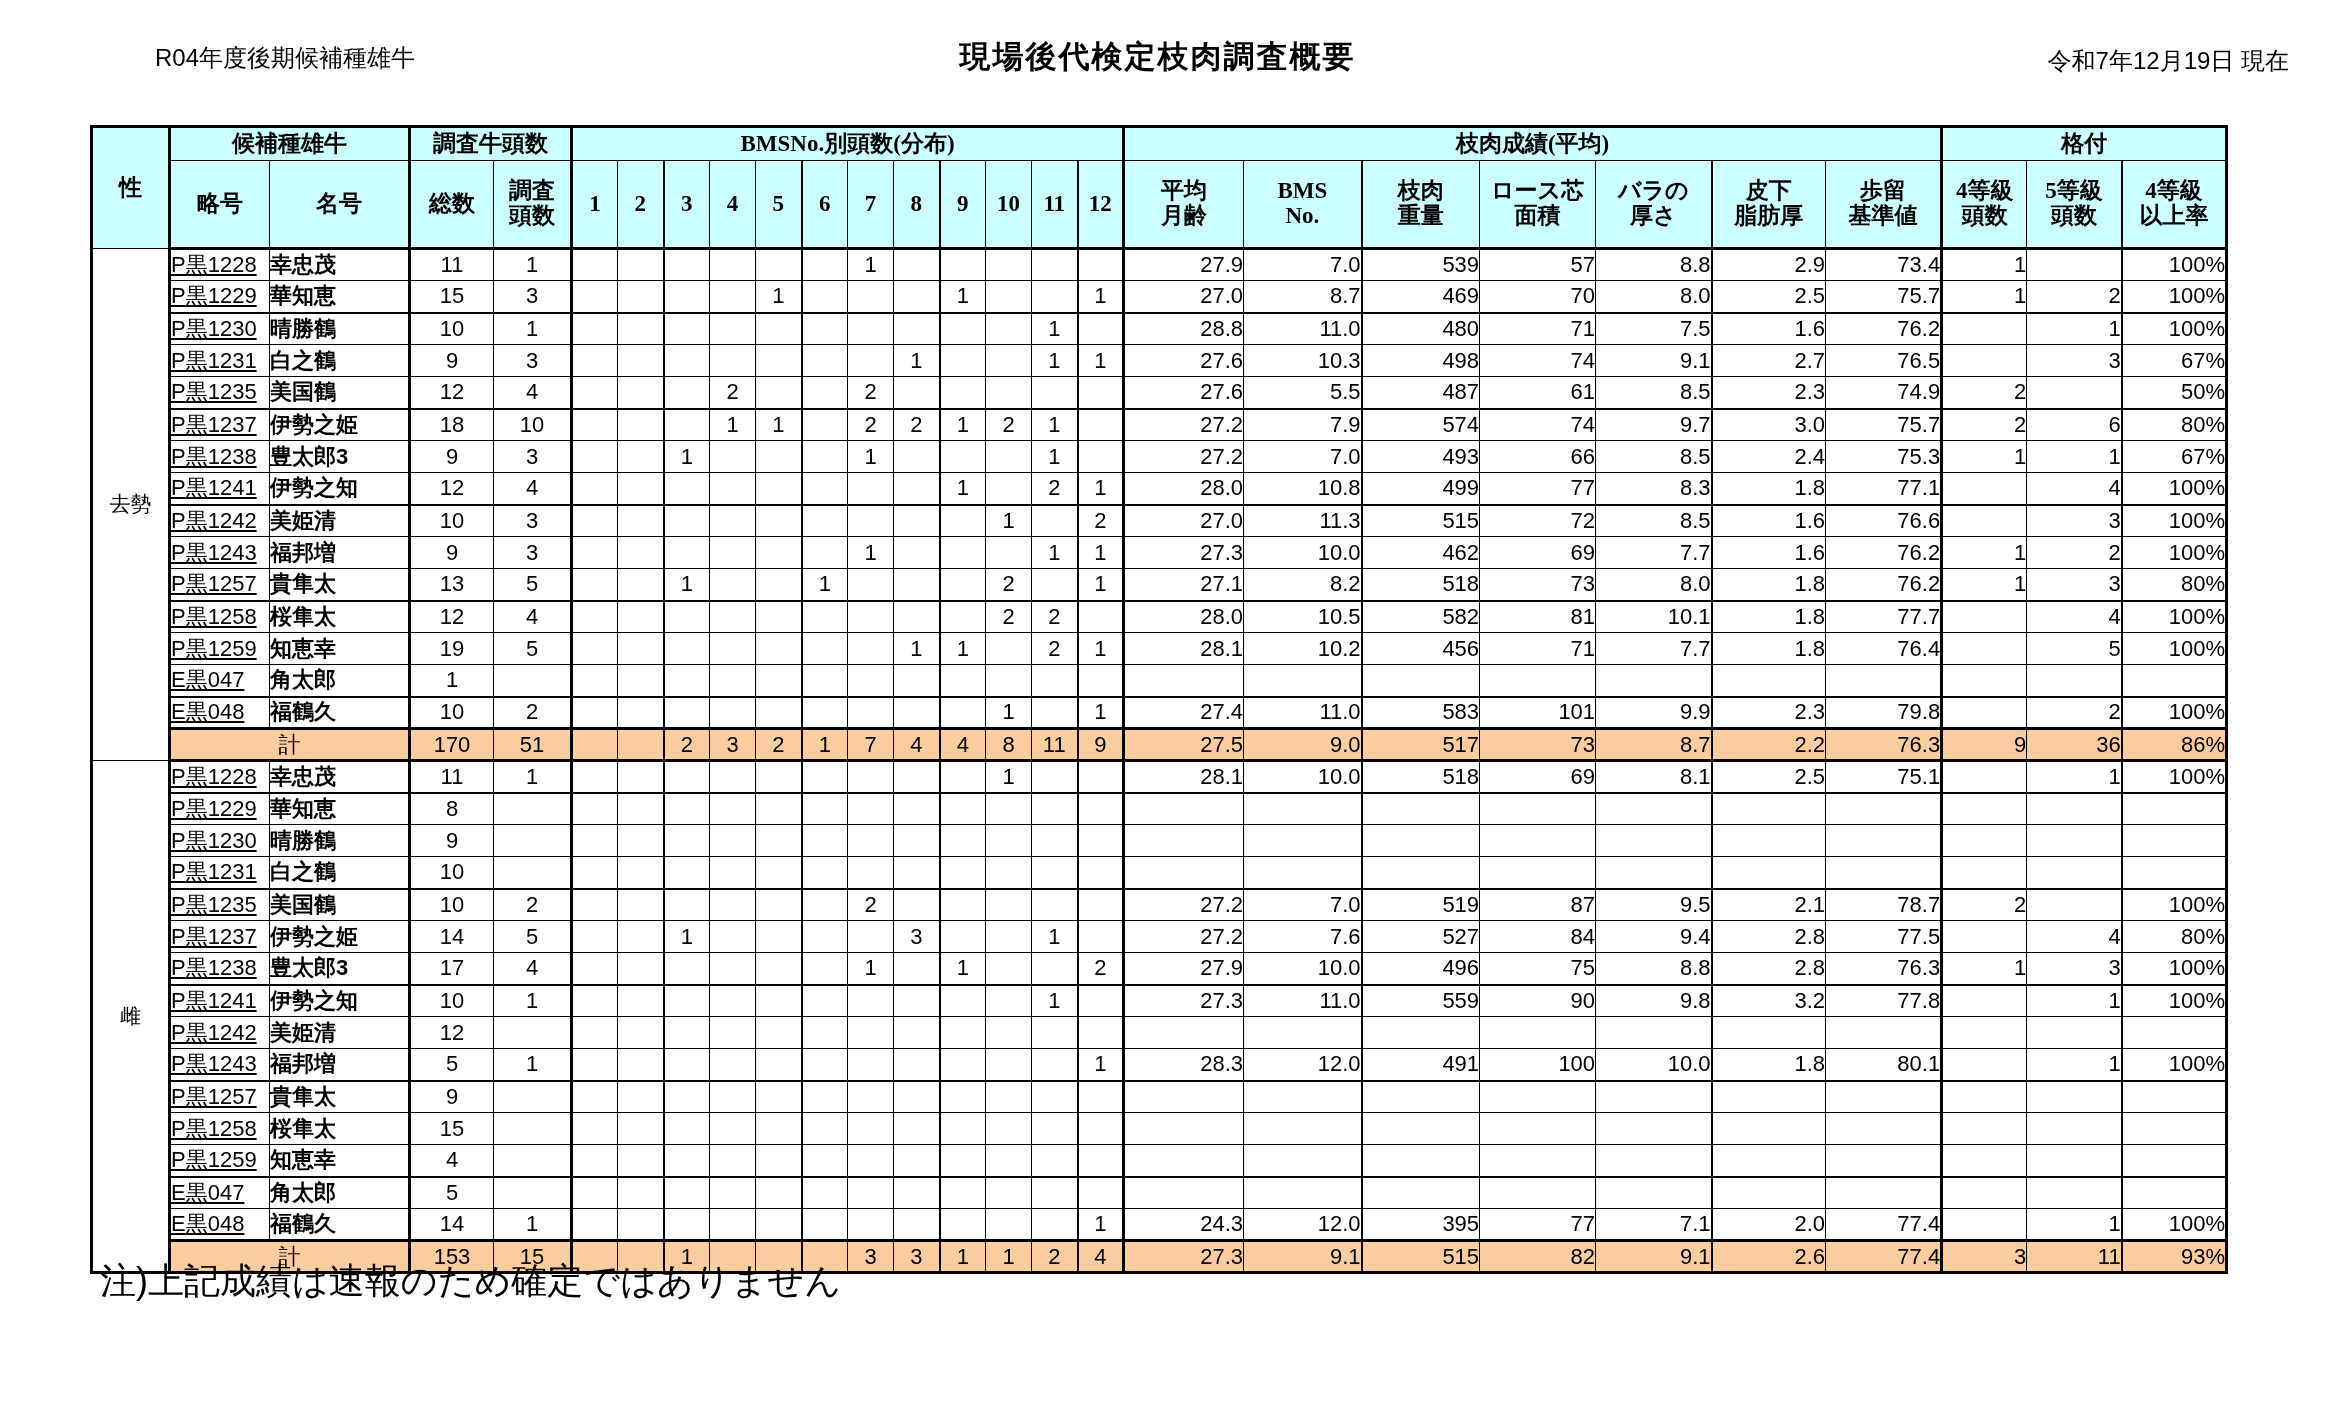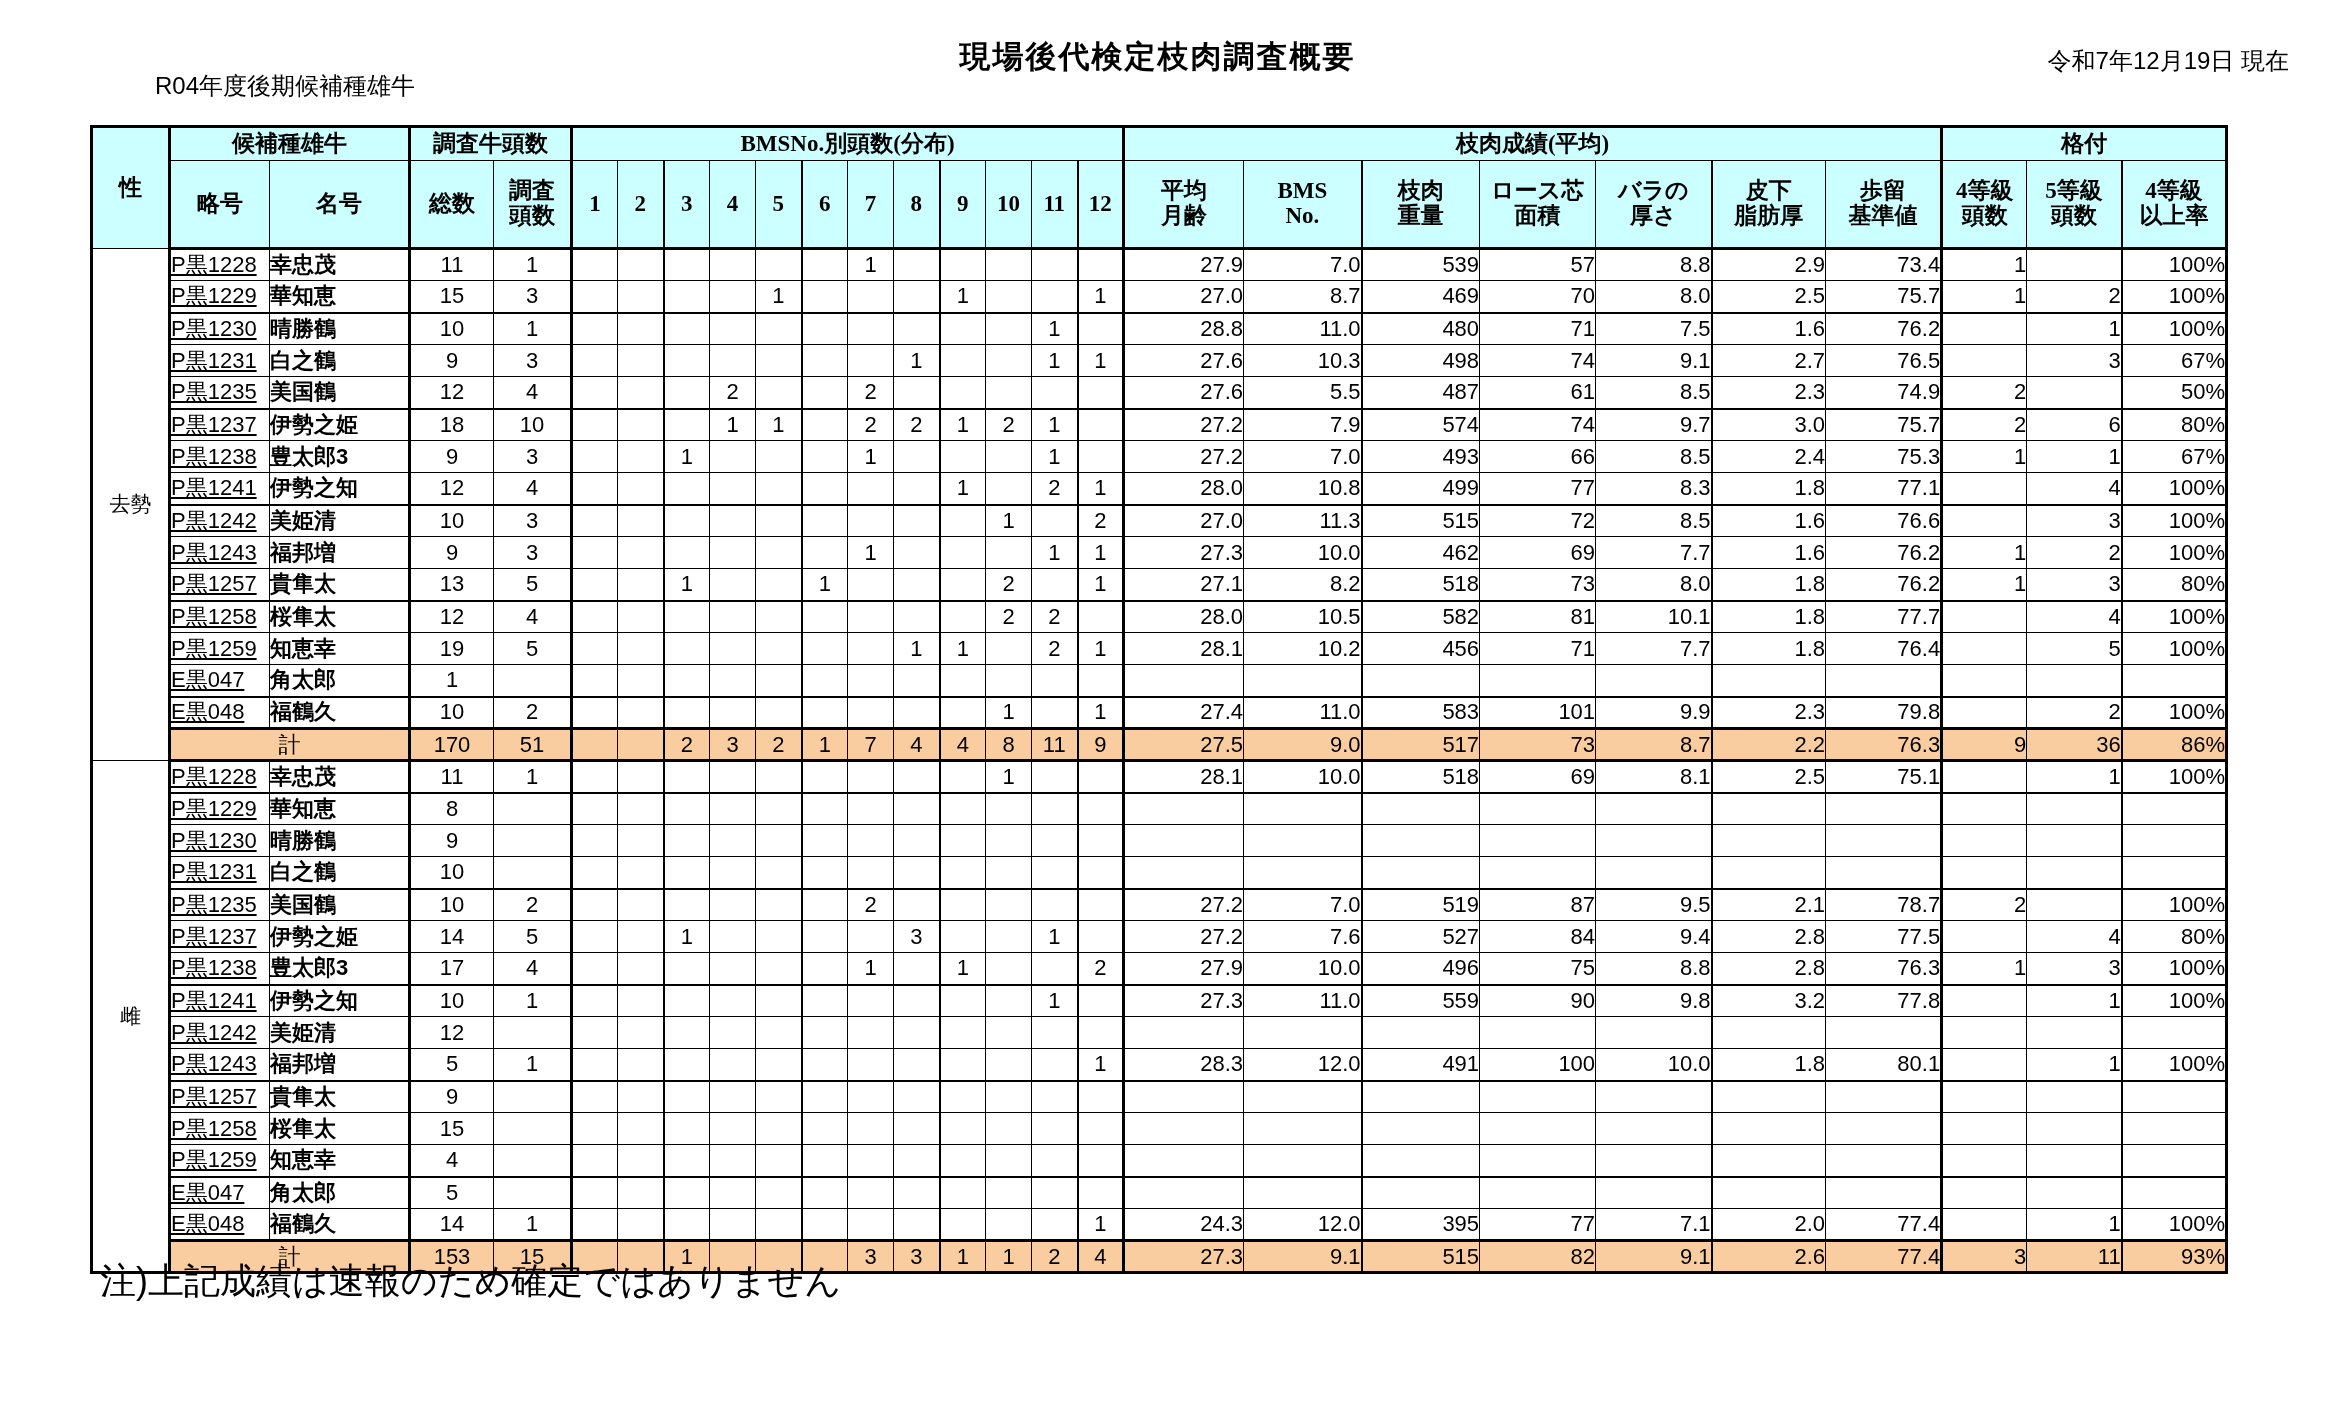--- a/index.html
+++ b/index.html
@@ -5,21 +5,21 @@
   :root{
     --header-bg:#CCFFFF;
     --total-bg:#FACDA0;
     --line:#000000;
   }
   html,body{margin:0;padding:0;}
   body{
     width:2339px;height:1408px;background:#ffffff;position:relative;
     font-family:"Liberation Sans","DejaVu Sans",sans-serif;color:#000;
   }
-  .corner-left{position:absolute;left:155px;top:42px;font-size:24px;margin-top:28px;}
+  .corner-left{position:absolute;left:155px;top:42px;font-size:24px;}
   .page-title{position:absolute;left:90px;top:36px;width:2135px;text-align:center;
     font-size:31px;font-weight:bold;letter-spacing:2px;}
   .corner-right{position:absolute;right:50px;top:45px;font-size:24px;margin-left:24px;}
   table.report{
     position:absolute;left:90px;top:125px;width:2135px;
     border-collapse:collapse;table-layout:fixed;
     border:3px solid var(--line);
   }
   table.report th,table.report td{
     border:1px solid var(--line);

